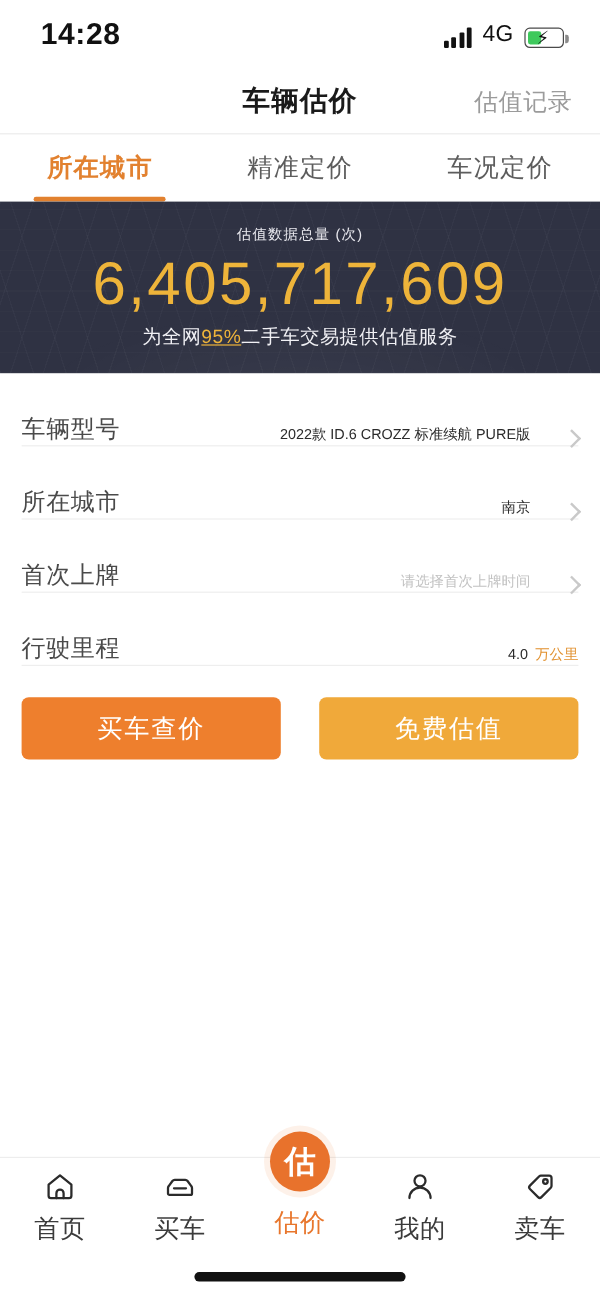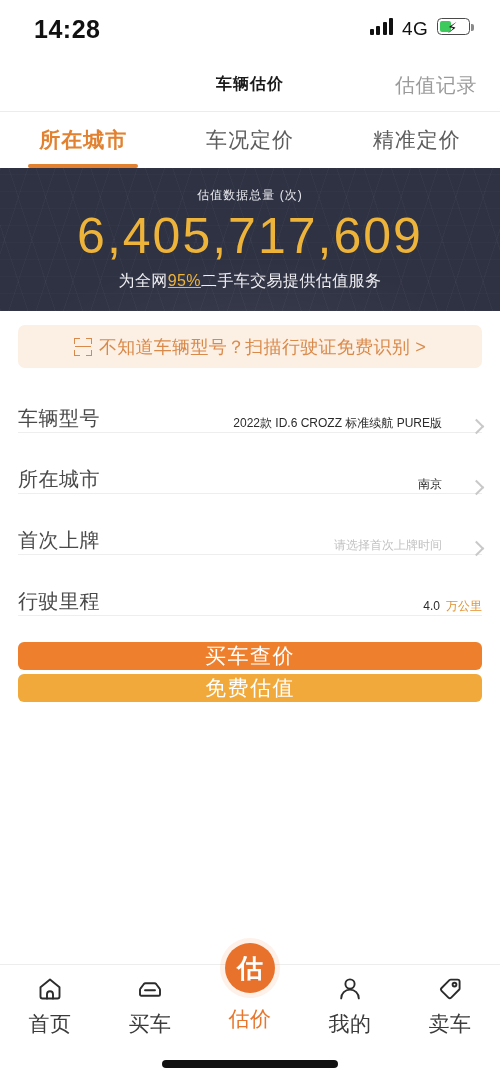--- a/index.html
+++ b/index.html
@@ -10,41 +10,41 @@
     -webkit-font-smoothing:antialiased;
   }
   .phone { position:relative; width:500px; height:1082px; overflow:hidden; background:#fff; }
 
   
   .statusbar {
     height:58px; display:flex; align-items:center;
     justify-content:space-between; padding:0 30px 0 34px;
   }
   .status-time { font-size:25px; font-weight:700; letter-spacing:0.5px; color:#111; }
-  .status-right { display:flex; align-items:flex-start; gap:9px; }
+  .status-right { display:flex; align-items:flex-end; gap:9px; }
   .signal { display:flex; align-items:flex-end; gap:2.5px; height:17px; }
   .signal i { display:block; width:4px; background:#111; border-radius:1px; }
   .signal i:nth-child(1){ height:6px; }
   .signal i:nth-child(2){ height:9px; }
   .signal i:nth-child(3){ height:13px; }
   .signal i:nth-child(4){ height:17px; }
   .net { font-size:19px; font-weight:500; color:#111; letter-spacing:0.3px; }
   .battery { position:relative; width:33px; height:17px; border:1.6px solid #4a4a4a;
              border-radius:4.5px; display:flex; align-items:center; padding:1.6px; }
   .battery::after { content:""; position:absolute; right:-4.5px; top:5px; width:3px; height:7px;
                     background:#8a8a8a; border-radius:0 2px 2px 0; }
   .battery .fill { width:42%; height:100%; background:#3ec95c; border-radius:2px; }
   .bolt { position:absolute; left:9px; top:0px; font-size:15px; line-height:17px; color:#111; }
 
   
   .header {
     position:relative; height:54px; display:flex; align-items:center;
     justify-content:center; border-bottom:1px solid #ececec;
   }
-  .header-title { font-size:16px; font-weight:700; color:#1a1a1a; letter-spacing:1px; }
+  .header-title { font-size:23px; font-weight:700; color:#1a1a1a; letter-spacing:1px; }
   .header-action { position:absolute; right:23px; top:50%; transform:translateY(-50%);
                    font-size:20px; color:#9b9b9b; letter-spacing:0.5px; }
 
   
   .tabs { display:flex; height:56px; background:#fff; }
   .tab { flex:1; display:flex; align-items:center; justify-content:center;
          font-size:21px; color:#5d5d5d; position:relative; letter-spacing:1px; }
   .tab.active { color:#e2812f; font-weight:700; }
   .tab.active::after { content:""; position:absolute; bottom:0; left:50%; transform:translateX(-50%);
                        width:110px; height:4px; background:#e2812f; border-radius:2px; }
@@ -98,21 +98,21 @@
   .row-value {
     font-size:12px; color:#2b2b2b; text-align:right; flex:1;
     overflow:hidden; white-space:nowrap; text-overflow:ellipsis;
   }
   .row-value.placeholder { color:#c2c2c2; }
   .row-value .unit { color:#e2912f; margin-left:6px; }
   .chev { flex:none; width:11px; height:11px; border-right:2px solid #c9c9c9;
           border-top:2px solid #c9c9c9; transform:rotate(45deg); margin-left:4px; }
 
   
-  .actions { display:flex; gap:4px; padding:26px 18px 14px;flex-direction:column; }
+  .actions { display:flex; gap:32px; padding:26px 18px 14px; }
   .btn {
     flex:1; height:52px; border-radius:6px; border:0; cursor:pointer;
     font-size:21px; color:#fff; letter-spacing:1.5px;
     font-family:inherit; font-weight:500;
   }
   .btn-buy { background:#ee7f2d; }
   .btn-sell { background:#f0a93a; }
 
   
   .tabbar {
@@ -166,50 +166,38 @@
   <div class="header">
     <div class="header-title">车辆估价</div>
     <div class="header-action">估值记录</div>
   </div>
 
   <div class="tabs">
     <div class="tab active">
       <span>所在城市</span>
     </div>
     <div class="tab">
+      <span>精准定价</span>
+    </div>
+    <div class="tab">
       <span>车况定价</span>
-    </div>
-    <div class="tab">
-      <span>精准定价</span>
     </div>
   </div>
 
   <div class="banner">
     <div class="grid"></div>
     <div class="banner-inner">
       <div class="banner-label">估值数据总量 (次)</div>
       <div class="banner-number">6,405,717,609</div>
       <div class="banner-sub">
         <span>为全网</span><span class="pct">95%</span><span>二手车交易提供估值服务</span>
       </div>
     </div>
   </div>
 
-  <div class="scan-wrap">
-    <div class="scan">
-      <div class="scan-icon">
-        <span></span>
-          <span></span>
-          <span></span>
-          <span></span>
-          <span class="bar"></span>
-      </div>
-      <div class="scan-text">不知道车辆型号？扫描行驶证免费识别 &gt;</div>
-    </div>
-  </div>
 
   <div class="form">
 
     <div class="row">
       <div class="row-label">车辆型号</div>
       <div class="row-value">2022款 ID.6 CROZZ 标准续航 PURE版</div>
       <div class="chev"></div>
     </div>
 
     <div class="row">

